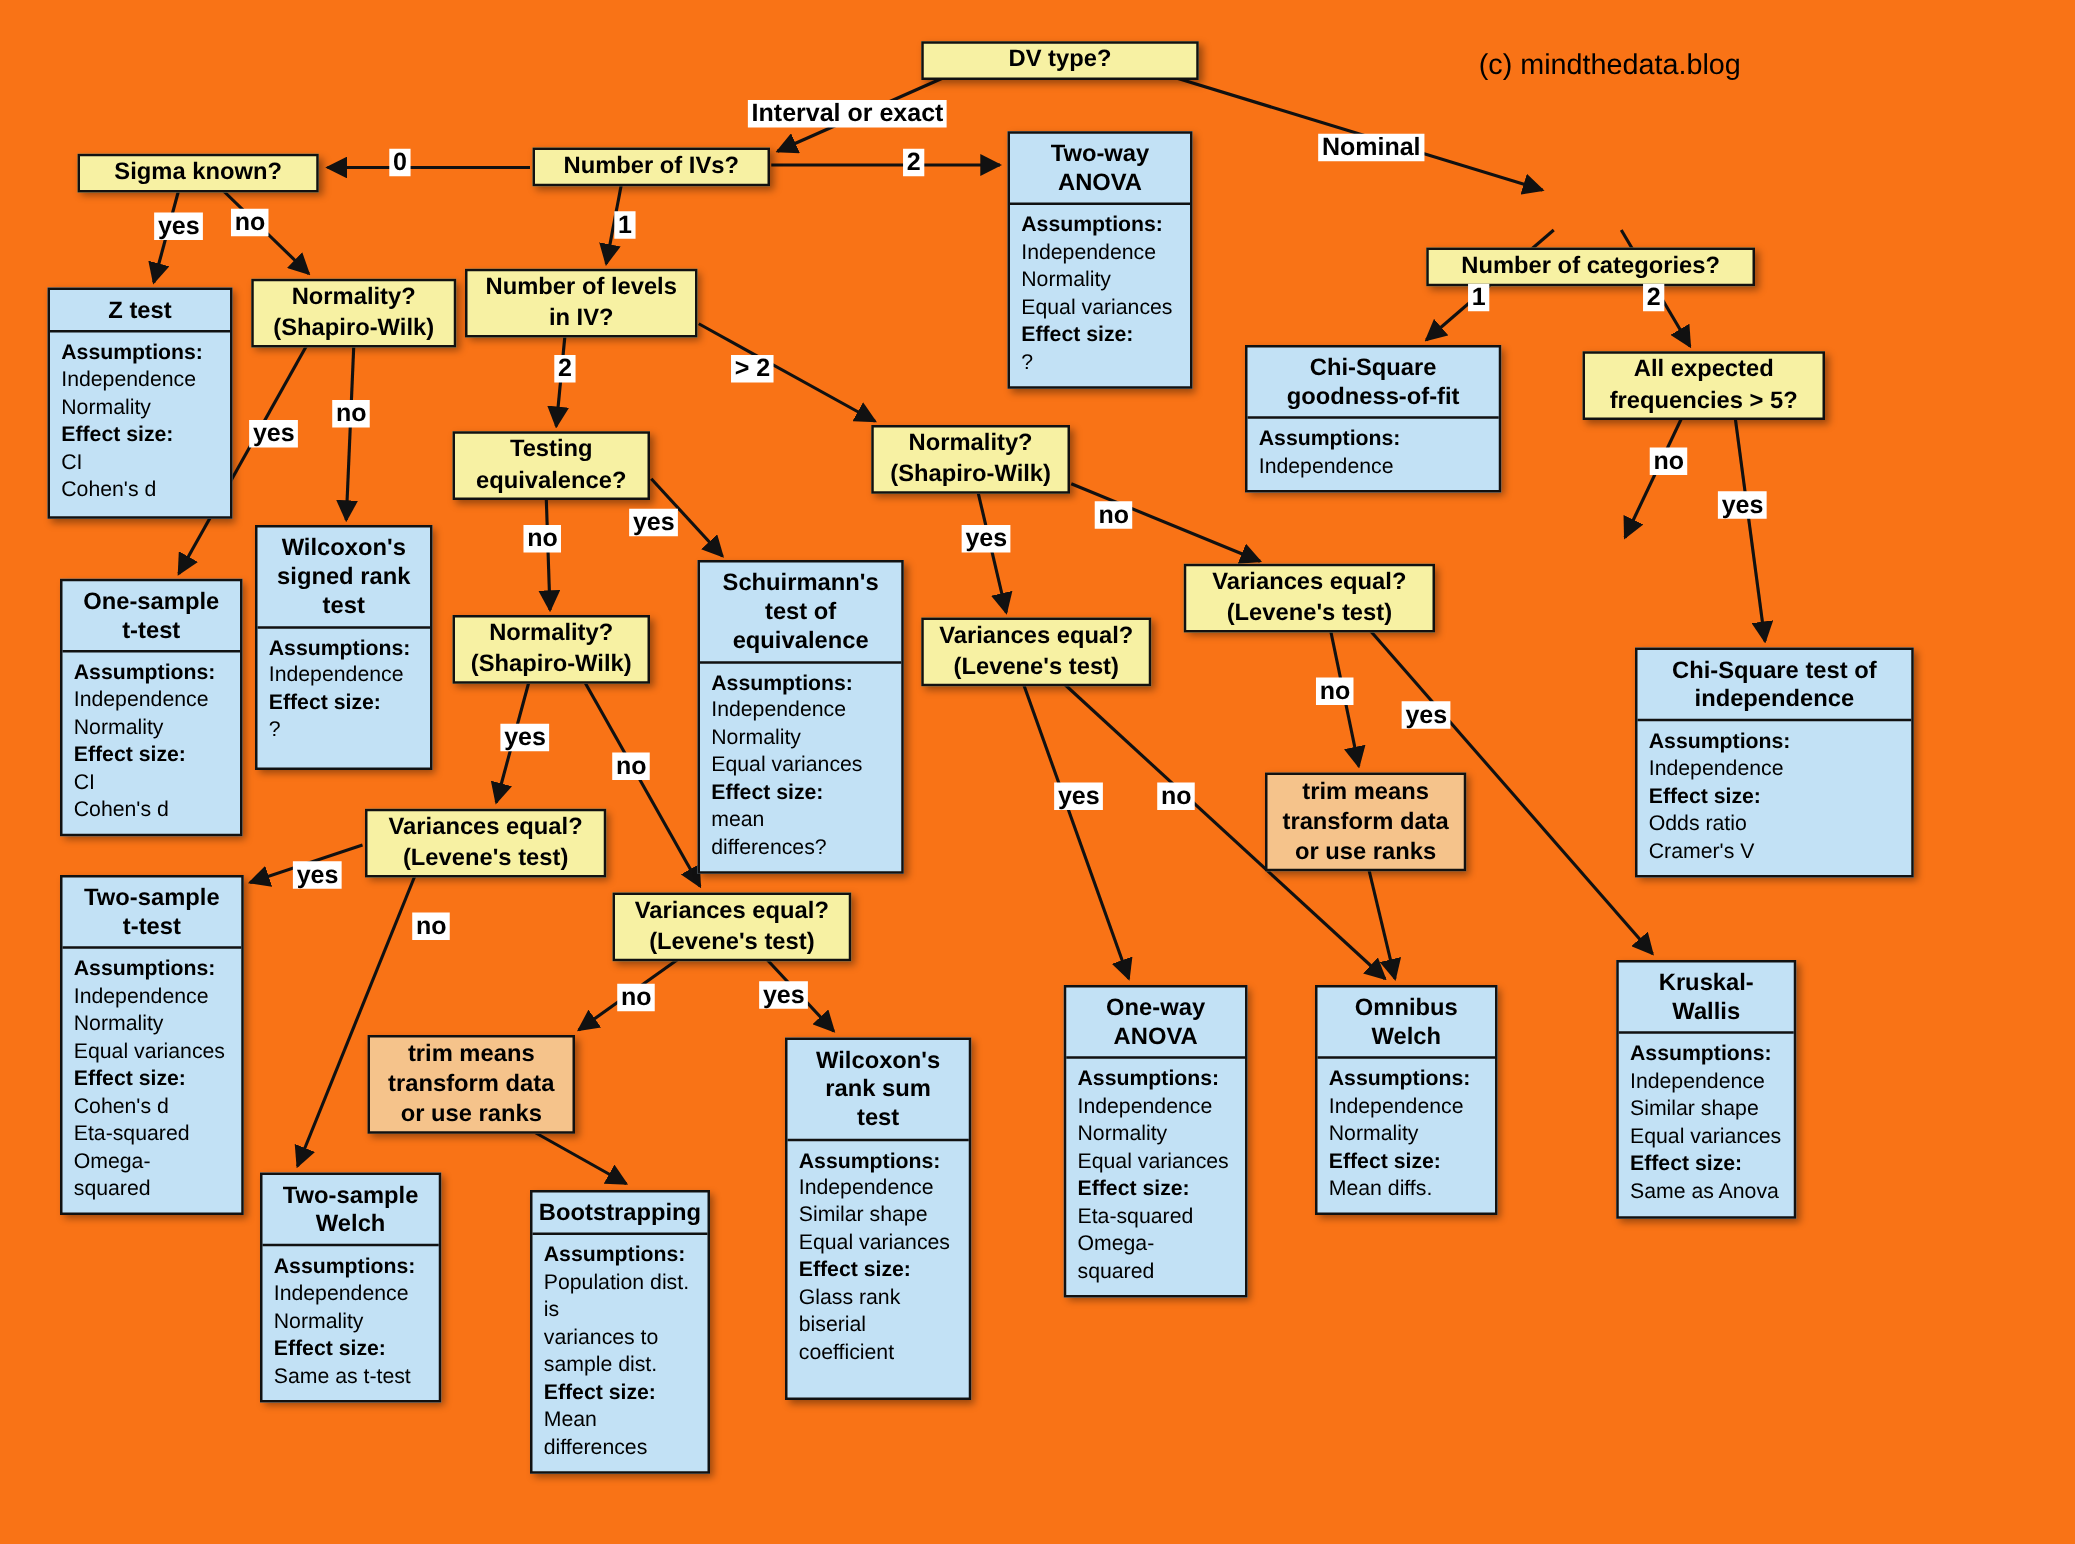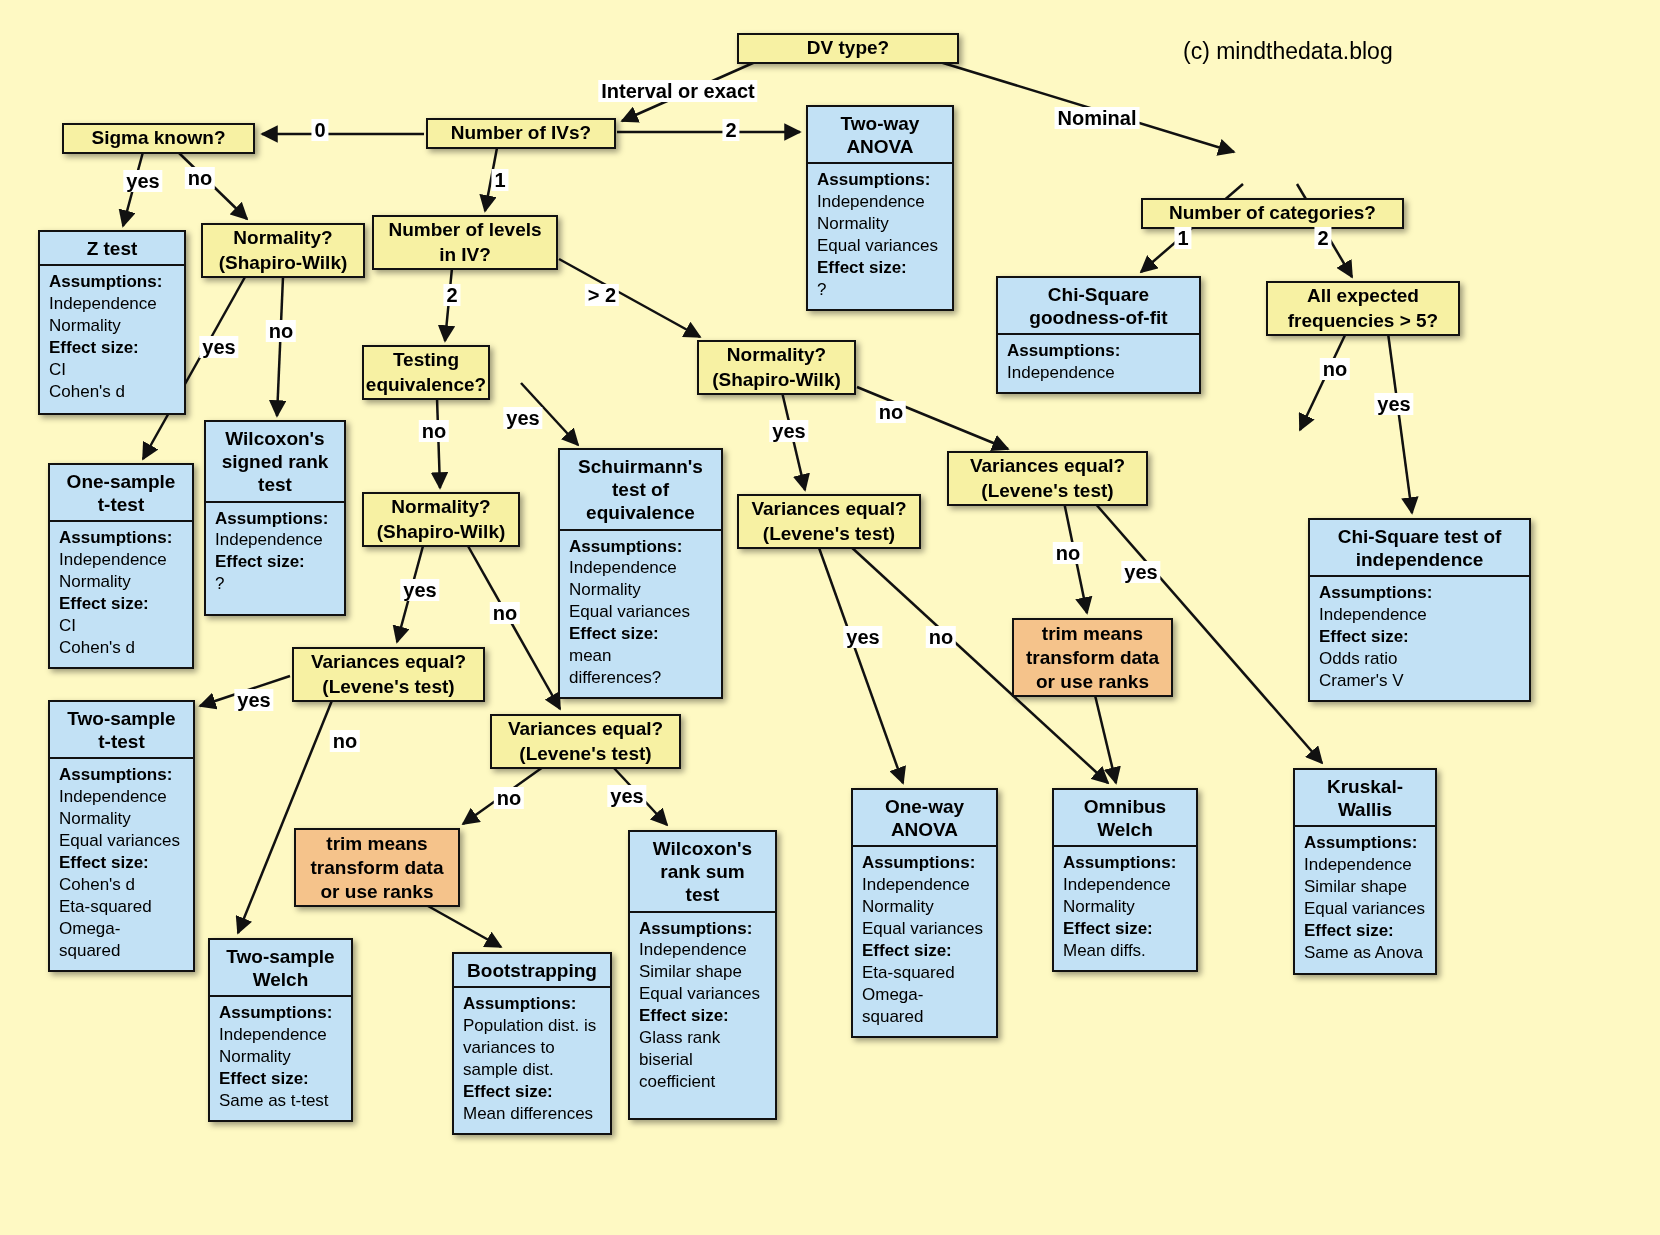--- a/index.html
+++ b/index.html
@@ -1,17 +1,17 @@
 <!DOCTYPE html>
 <html style="--decision: #F7F1A3; --result: #C2E1F5; --action: #F5C38B; --border: #111111; --arrow: #111111;"><head>
 <meta charset="utf-8">
 <style>
   *{box-sizing:border-box}
   html,body{margin:0;padding:0;background:#fff}
-  #stage{position:relative;width:1660px;height:1235px;font-family:"Liberation Sans",sans-serif;color:#000;background:#fef9c3;overflow:hidden}
+  #stage{position:relative;width:1660px;height:1235px;font-family:"Liberation Sans",sans-serif;color:#000;background:#f97316;overflow:hidden}
   #edges{position:absolute;left:0;top:0;width:1660px;height:1235px;z-index:1}
   .node{position:absolute;z-index:2;border:2.5px solid #111;box-shadow:3px 3px 6px rgba(0,0,0,.38)}
   .node .title{white-space:pre-line}
   .decision{background:var(--decision,#F7F1A3);display:flex;align-items:center;justify-content:center}
   .decision .title{font-weight:bold;font-size:19px;line-height:1.3;text-align:center;padding:1px 6px}
   .action{background:var(--action,#F5C38B);display:flex;align-items:center;justify-content:center}
   .action .title{font-weight:bold;font-size:19px;line-height:1.25;text-align:center;padding:2px 6px}
   .result{background:var(--result,#C2E1F5)}
   .result .title{font-weight:bold;font-size:19px;line-height:1.22;text-align:center;padding:5px 4px 4px}
   .result .body{border-top:2.5px solid #111;padding:5px 9px 8px;font-size:17px;line-height:1.29}
@@ -114,21 +114,21 @@
 goodness-of-fit</div>
       <div class="body">
         <div class="line bold">Assumptions:</div>
         <div class="line">Independence</div>
       </div>
     </div>
     <div class="node decision" style="left: 1266px; top: 281px; width: 194px; min-height: 51px;">
       <div class="title">All expected
 frequencies &gt; 5?</div>
     </div>
-    <div class="node decision" style="left: 362px; top: 345px; width: 128px; min-height: 52px;">
+    <div class="node decision" style="left: 362px; top: 345px; width: 158px; min-height: 52px;">
       <div class="title">Testing
 equivalence?</div>
     </div>
     <div class="node decision" style="left: 697px; top: 340px; width: 159px; min-height: 51px;">
       <div class="title">Normality?
 (Shapiro-Wilk)</div>
     </div>
     <div class="node result" style="left: 48px; top: 463px; width: 146px; min-height: 188px;">
       <div class="title">One-sample
 t-test</div>
@@ -278,21 +278,21 @@
       <div class="title">Two-sample
 Welch</div>
       <div class="body">
         <div class="line bold">Assumptions:</div>
         <div class="line">Independence</div>
         <div class="line">Normality</div>
         <div class="line bold">Effect size:</div>
         <div class="line">Same as t-test</div>
       </div>
     </div>
-    <div class="node result" style="left: 452px; top: 952px; width: 160px; min-height: 158px;">
+    <div class="node result" style="left: 424px; top: 952px; width: 144px; min-height: 158px;">
       <div class="title">Bootstrapping</div>
       <div class="body">
         <div class="line bold">Assumptions:</div>
         <div class="line">Population dist. is</div>
         <div class="line">variances to</div>
         <div class="line">sample dist.</div>
         <div class="line bold">Effect size:</div>
         <div class="line">Mean differences</div>
       </div>
     </div>

